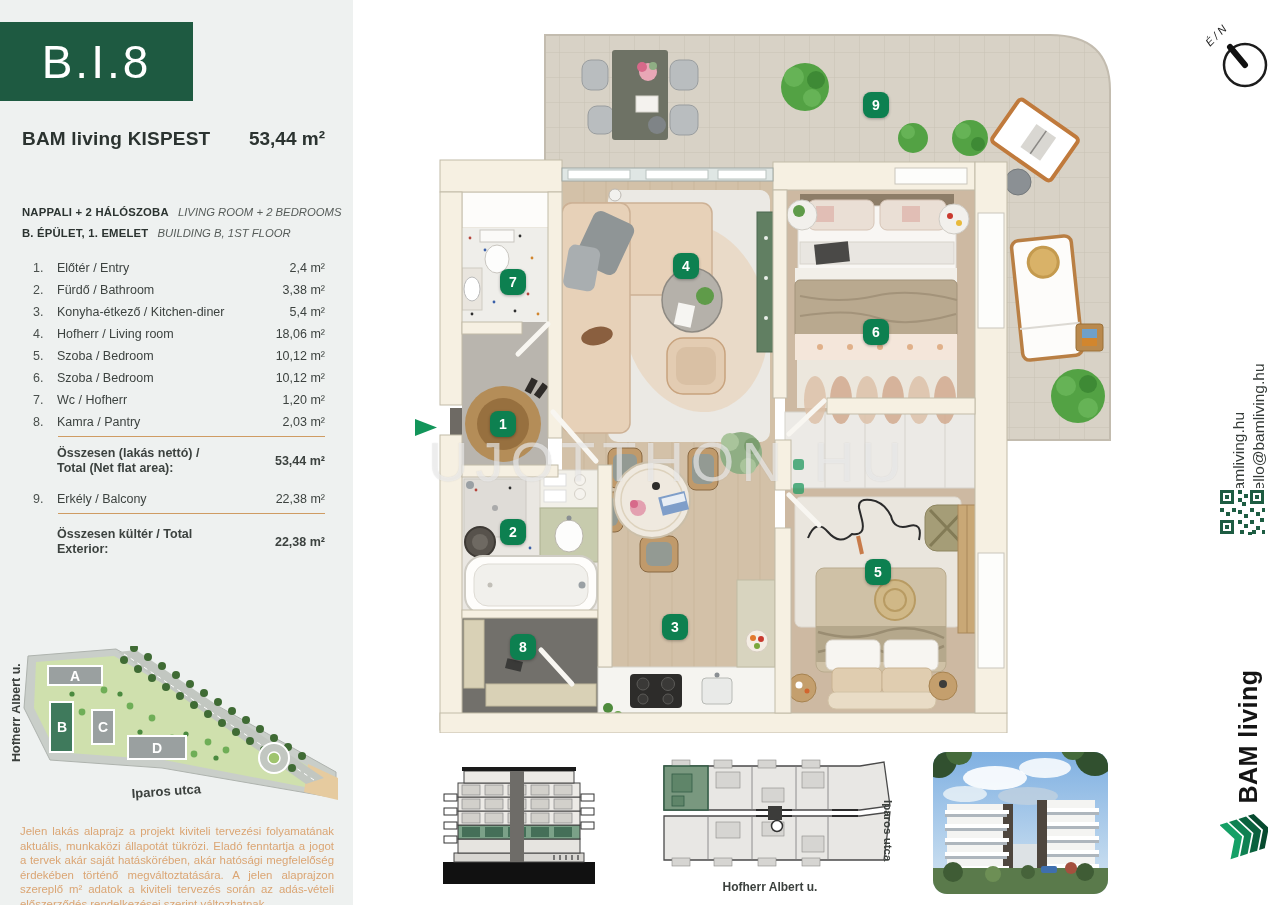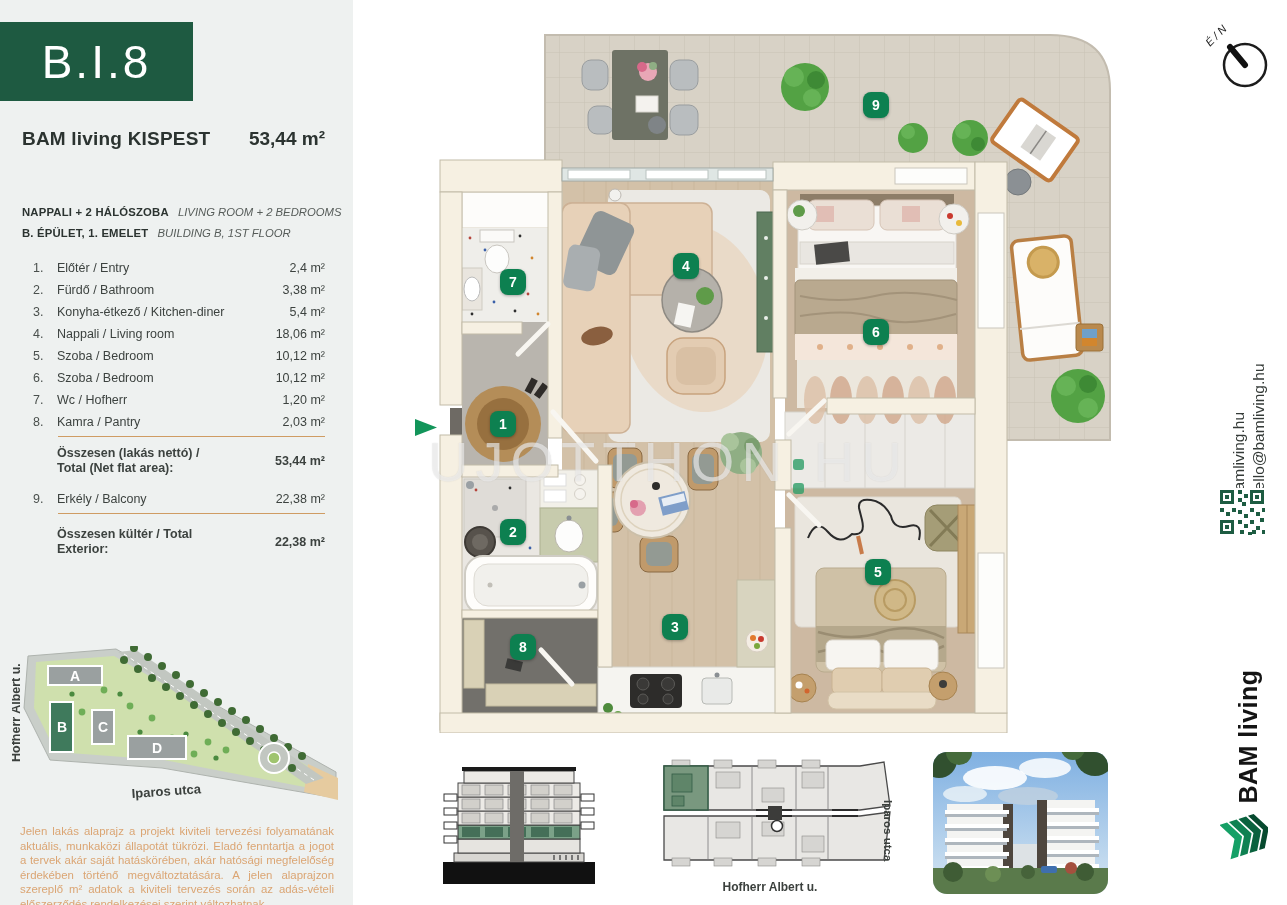--- a/index.html
+++ b/index.html
@@ -89,21 +89,21 @@
           <span class="r-name">Fürdő / Bathroom</span>
           <span class="r-area">3,38 m²</span>
         </div>
       <div class="r-row">
           <span class="r-no">3.</span>
           <span class="r-name">Konyha-étkező / Kitchen-diner</span>
           <span class="r-area">5,4 m²</span>
         </div>
       <div class="r-row">
           <span class="r-no">4.</span>
-          <span class="r-name">Nappali / Living room</span>
+          <span class="r-name">Hofherr / Living room</span>
           <span class="r-area">18,06 m²</span>
         </div>
       <div class="r-row">
           <span class="r-no">5.</span>
           <span class="r-name">Szoba / Bedroom</span>
           <span class="r-area">10,12 m²</span>
         </div>
       <div class="r-row">
           <span class="r-no">6.</span>
           <span class="r-name">Szoba / Bedroom</span>

